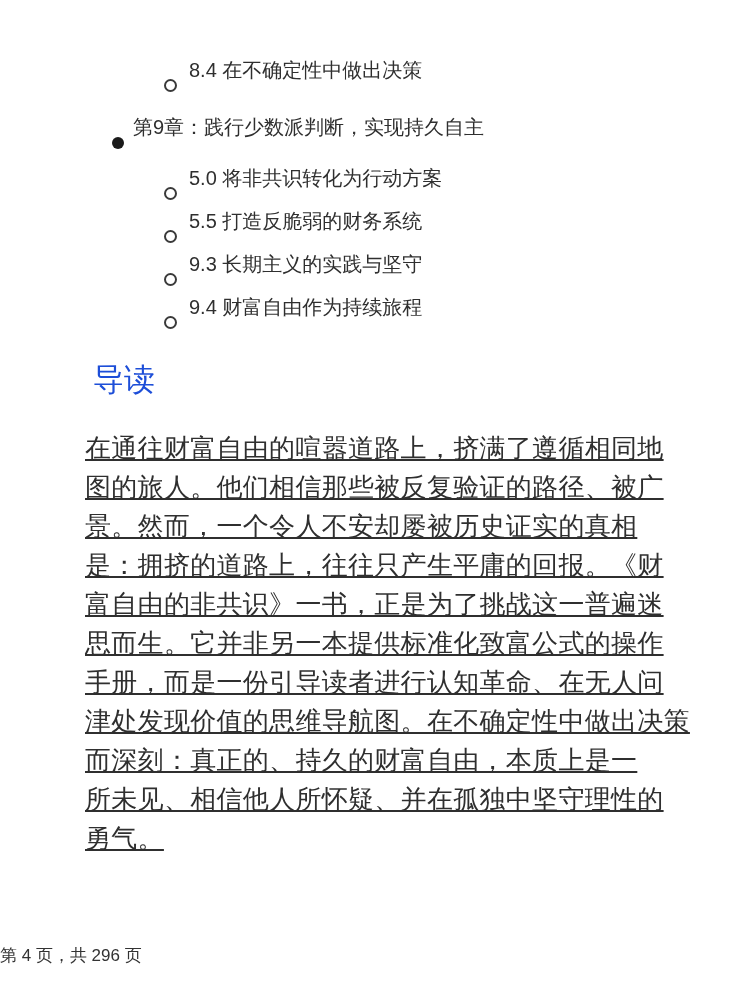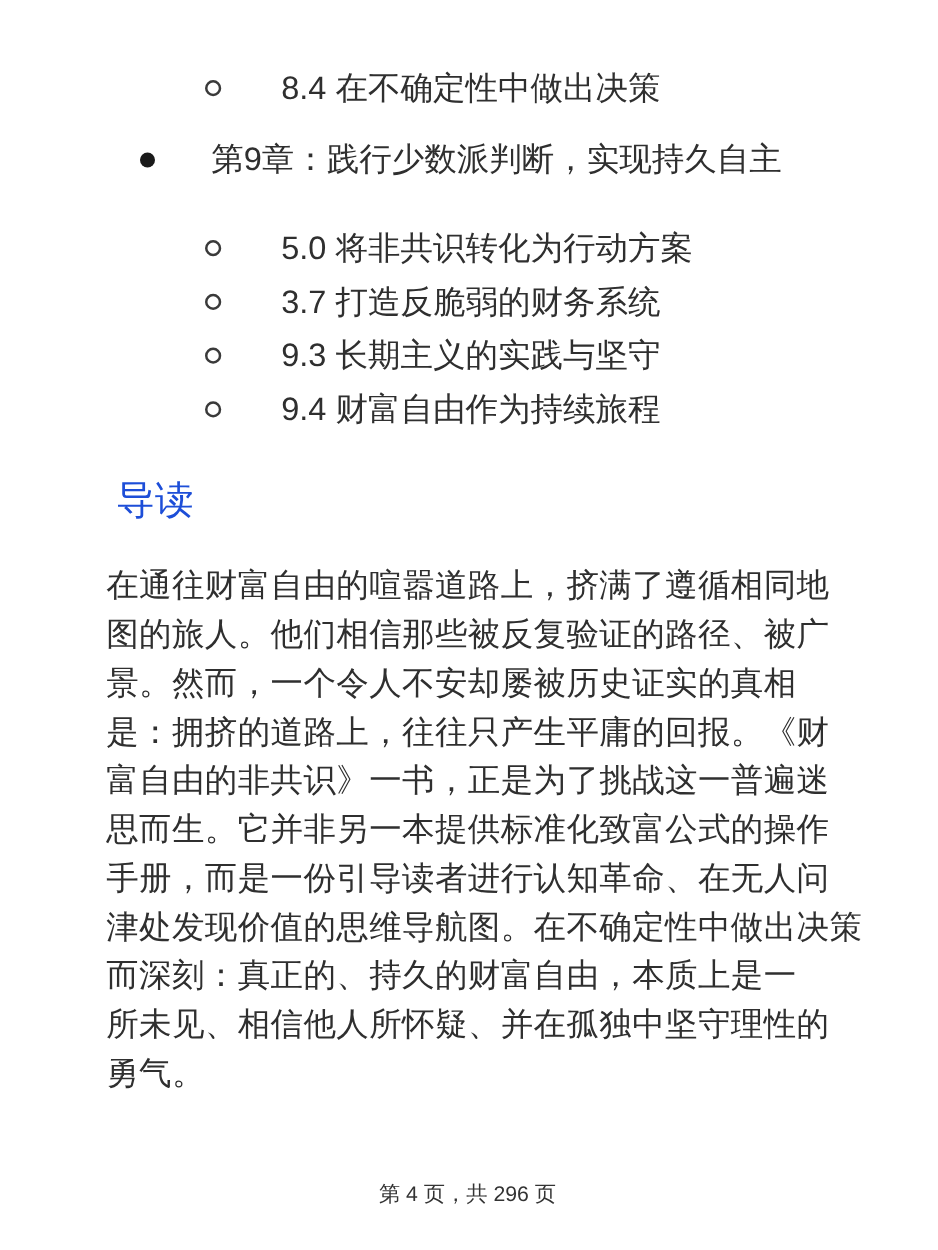--- a/index.html
+++ b/index.html
@@ -10,28 +10,27 @@
     color: #2f2f2f;
     font-family: "Liberation Sans", "DejaVu Sans", sans-serif;
     overflow: hidden;
     position: relative;
   }
 
   
   .toc { padding-top: 49px; }
   .toc-item {
     display: flex;
-    align-items: center;
-    font-size: 26px;
+    align-items: flex-end;
+    font-size: 20px;
     line-height: 43px;
     height: 43px;
     white-space: nowrap;
-    gap: 36px;
   }
-  .toc-item.level-1 { padding-left: 112px; margin-top: 14px; margin-bottom: 28px; }
+  .toc-item.level-1 { padding-left: 112px; margin-top: 14px; margin-bottom: 8px; }
   .toc-item.level-2 { padding-left: 164px; }
   .bullet { flex: 0 0 auto; display: inline-block; }
   .bullet.circle {
     width: 9px; height: 9px;
     border: 2px solid #3a3a3a;
     border-radius: 50%;
     background: transparent;
     margin-right: 12px;
   }
   .bullet.disc {
@@ -50,29 +49,29 @@
     color: #1d4ed8;
   }
 
   
   .body-text { margin: 31px 0 0 85px; }
   .body-line {
     font-size: 26px;
     line-height: 39px;
     white-space: nowrap;
     letter-spacing: 0.3px;
+    text-decoration: underline;
   }
 
   
   .page-footer {
     position: absolute;
     top: 946px;
     left: 0;
     width: 748px;
-    text-align: center;
     font-size: 17px;
     line-height: 20px;
     color: #333333;
   }
 </style>
 </head>
 <body>
 
 <div class="toc">
   <div class="toc-item level-2">
@@ -82,21 +81,21 @@
   <div class="toc-item level-1">
     <span class="bullet disc"></span>
     <span class="toc-label">第9章：践行少数派判断，实现持久自主</span>
   </div>
   <div class="toc-item level-2">
     <span class="bullet circle"></span>
     <span class="toc-label">5.0 将非共识转化为行动方案</span>
   </div>
   <div class="toc-item level-2">
     <span class="bullet circle"></span>
-    <span class="toc-label">3.7 打造反脆弱的财务系统</span>
+    <span class="toc-label">5.5 打造反脆弱的财务系统</span>
   </div>
   <div class="toc-item level-2">
     <span class="bullet circle"></span>
     <span class="toc-label">9.3 长期主义的实践与坚守</span>
   </div>
   <div class="toc-item level-2">
     <span class="bullet circle"></span>
     <span class="toc-label">9.4 财富自由作为持续旅程</span>
   </div>
 </div>

